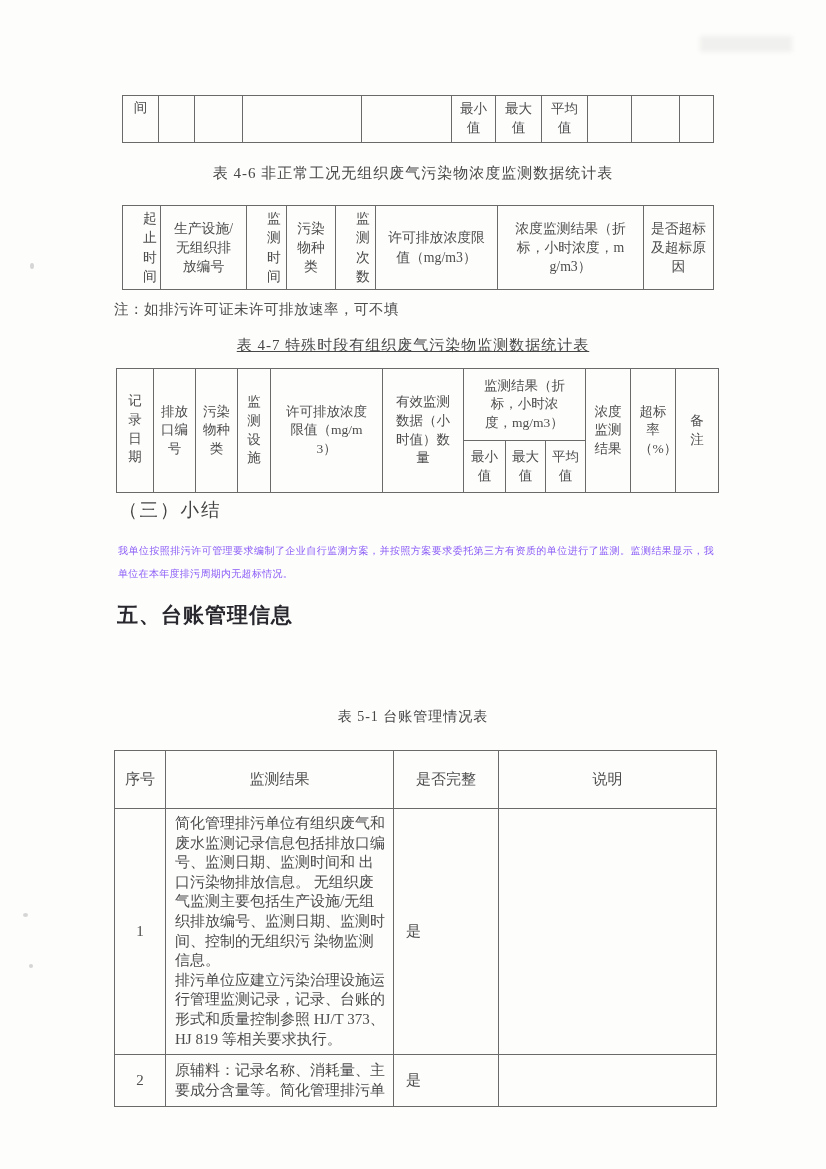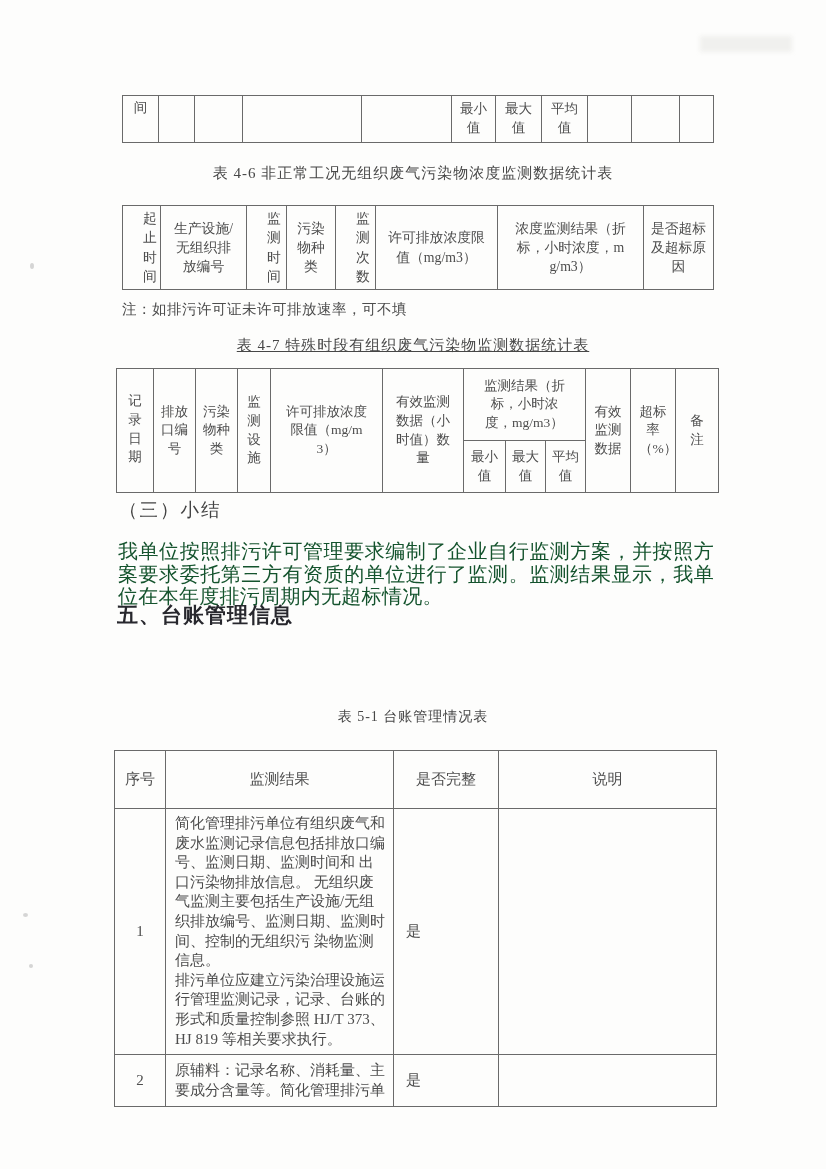--- a/index.html
+++ b/index.html
@@ -31,21 +31,21 @@
   .top-tbl td.cell-jian{vertical-align:top;padding-top:3px;}
   
   .tbl-caption{
     position:absolute;left:0;width:826px;
     text-align:center;font-size:15px;color:#474747;letter-spacing:1px;
   }
   .cap46{top:164px;}
   .cap47{top:336px;text-decoration:underline;}
   .cap51{top:708px;font-size:14px;}
   .note{
-    position:absolute;left:122px;top:300px;
+    position:absolute;left:114px;top:300px;
     font-size:14.5px;color:#4c4c4c;letter-spacing:0.5px;
   }
   
   .t46{left:122px;top:205px;width:591px;height:85px;font-size:13.8px;}
   .t46 td{padding:2px 20px;}
   .t46 .c-prod{padding:2px 9px;}
   .t46 .c-pollu{padding:2px 9px;}
   .t46 .c-limit{padding:2px 11px;}
   .t46 .c-result{padding:2px 16px;}
   .t46 .c-over{padding:2px 6px;}
@@ -62,21 +62,21 @@
   .t47 .c-limit{padding:2px 15px;}
   .t47 .c-valid{padding:2px 13px;margin-left:15px;}
   .t47 .c-group{padding:2px 14px;}
   
   .h-sub3{
     position:absolute;left:119px;top:497px;
     font-size:18.5px;color:#434343;letter-spacing:2px;
   }
   .para{
     position:absolute;left:118px;top:540px;width:596px;
-    font-size:20px;line-height:22.5px;color:#14532d;
+    font-size:10px;line-height:22.5px;color:#8b5cf6;
     text-align:justify;letter-spacing:0.3px;
   }
   .h-five{
     position:absolute;left:117px;top:601px;
     font-family:"Liberation Sans","DejaVu Sans",sans-serif;
     font-weight:bold;font-size:21px;color:#27272d;letter-spacing:1px;
   }
   .h-one{
     position:absolute;left:117px;top:648px;
     font-size:17px;color:#515151;letter-spacing:1px;
@@ -183,21 +183,21 @@
     </colgroup>
     <tbody>
         <tr class="r1">
       <td rowspan="2" class="v1">记录日期</td>
       <td rowspan="2" class="w2">排放口编号</td>
       <td rowspan="2" class="w2">污染物种类</td>
       <td rowspan="2" class="v1b">监测设施</td>
       <td rowspan="2" class="c-limit">许可排放浓度限值（mg/m3）</td>
       <td rowspan="2" class="c-valid">有效监测数据（小时值）数量</td>
       <td colspan="3" class="c-group">监测结果（折标，小时浓度，mg/m3）</td>
-      <td rowspan="2" class="w2b">有效监测数据</td>
+      <td rowspan="2" class="w2b">浓度监测结果</td>
       <td rowspan="2" class="w2b">超标率（%）</td>
       <td rowspan="2" class="v1c">备注</td>
     </tr>
     <tr class="r2">
       <td>最小值</td>
       <td>最大值</td>
       <td>平均值</td>
     </tr>
   </tbody>
     </table>

